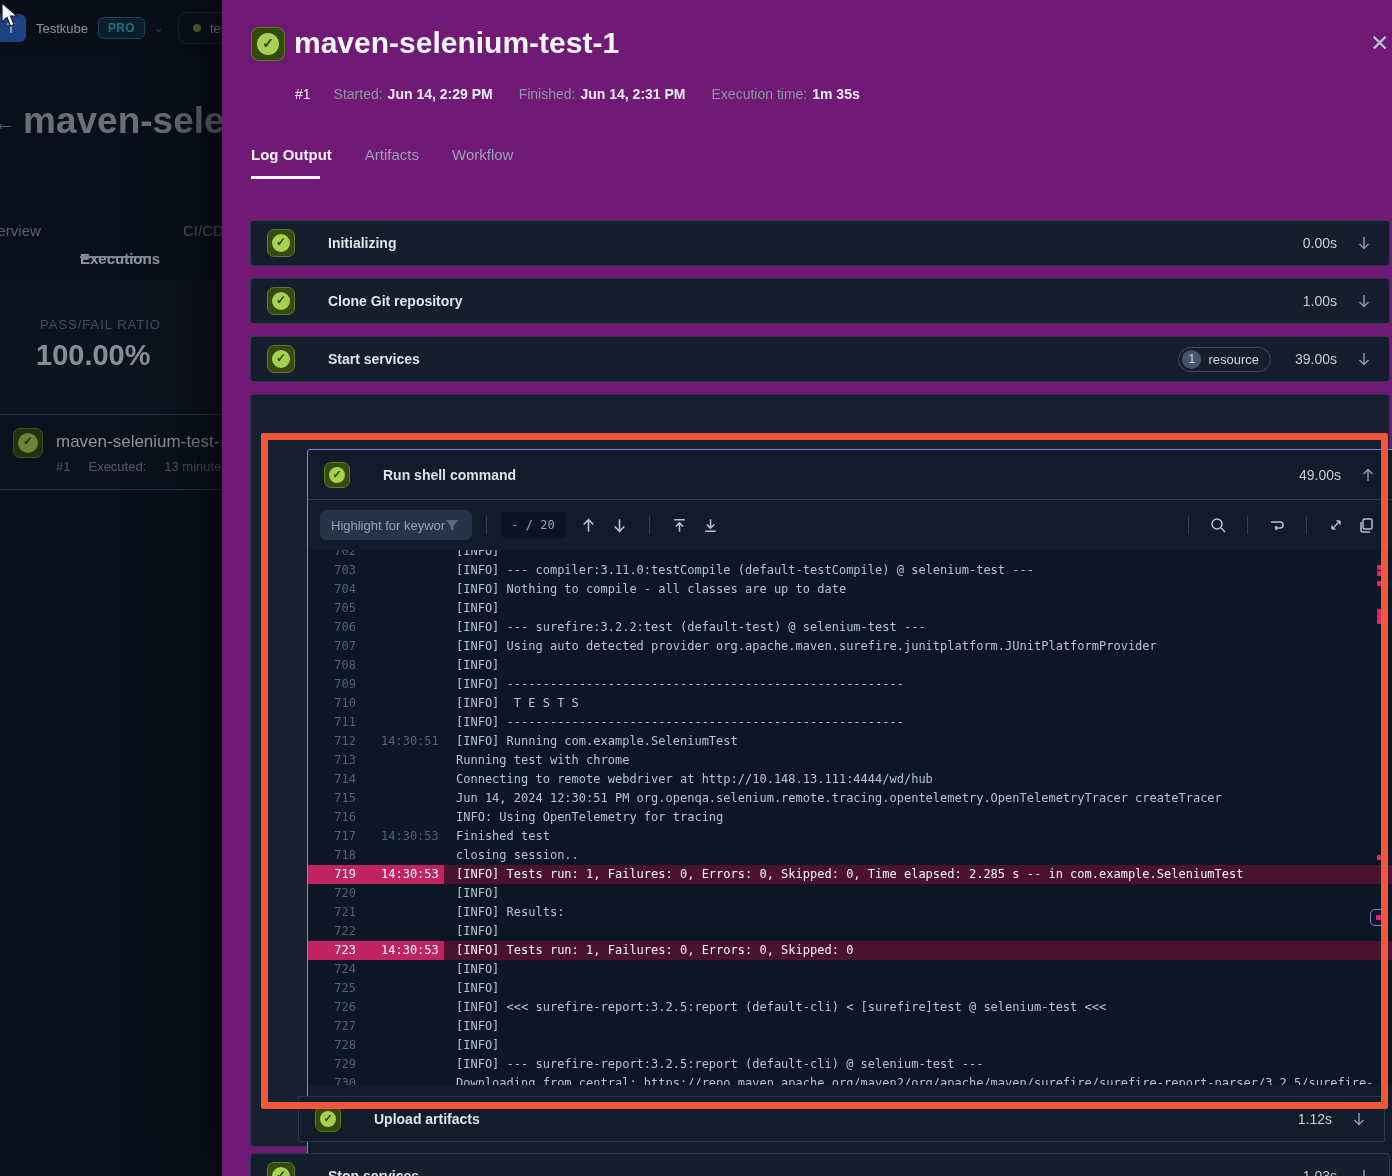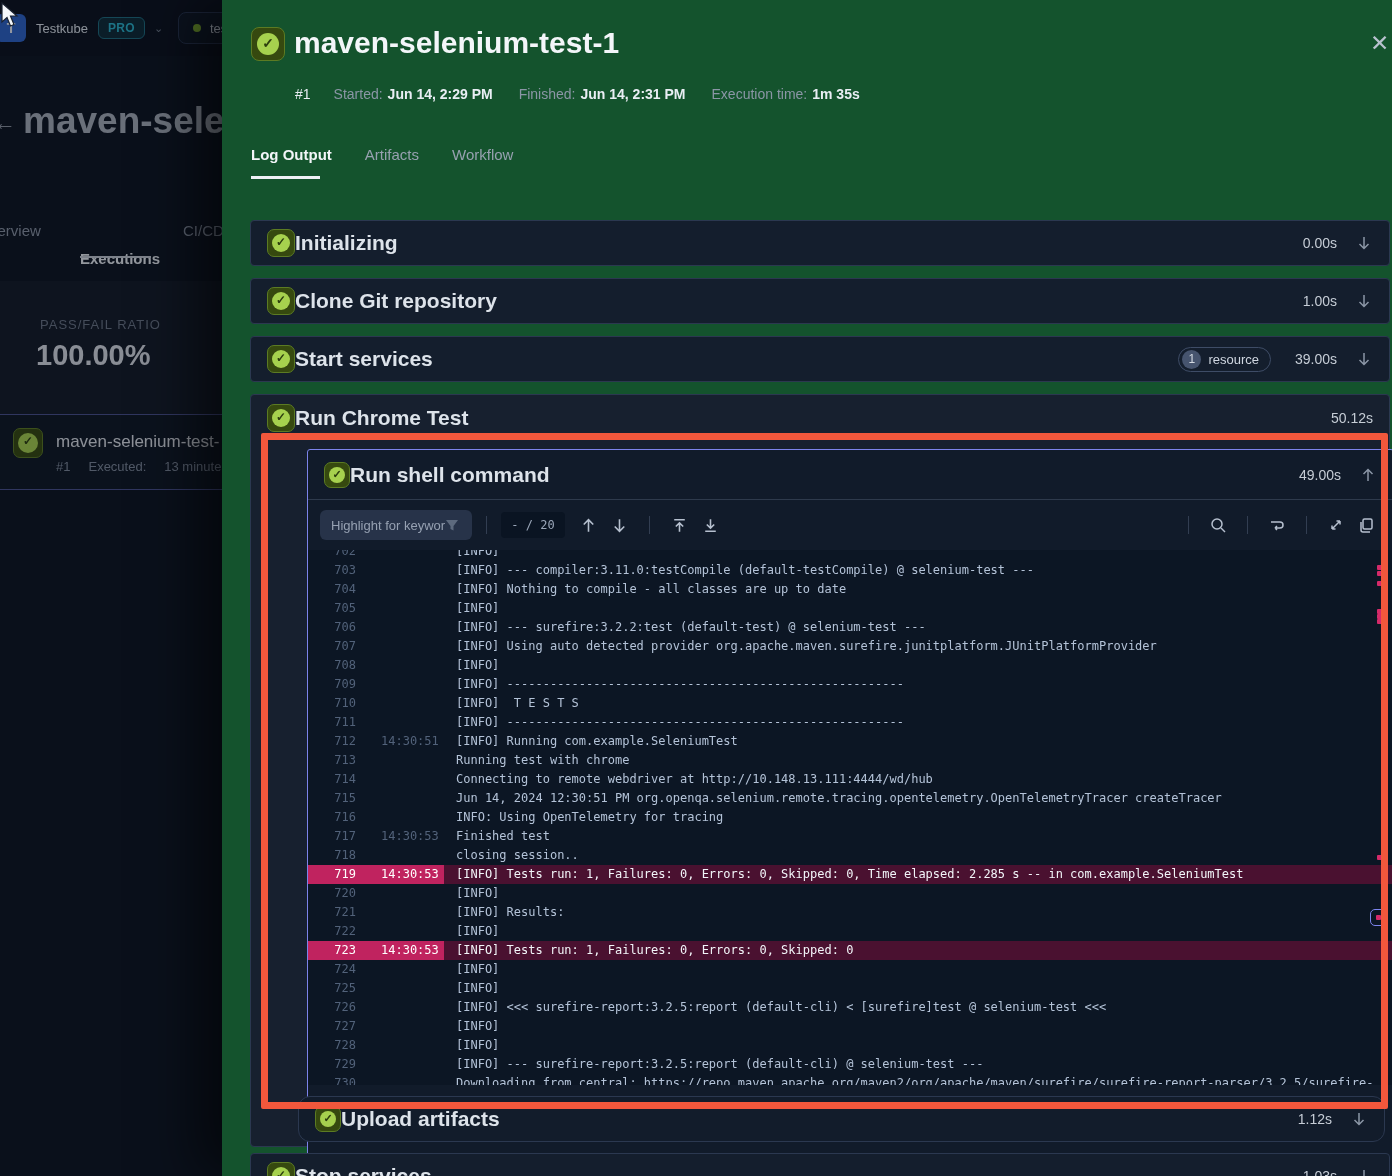--- a/index.html
+++ b/index.html
@@ -34,37 +34,37 @@
   .dim { position:absolute; left:0; top:0; width:222px; height:1176px; background:rgba(8,11,18,.38); z-index:5; }
 
   
   .check { position:relative; width:28px; height:28px; background:#36490f; border:1.5px solid #5c7b23; border-radius:7px; flex:none; }
   .check::before { content:"✓"; position:absolute; left:4px; top:4px; right:4px; bottom:4px; background:#a6d14e; border-radius:50%; color:#2c3e0e; font-weight:bold; font-size:12px; line-height:17px; text-align:center; }
   .check.lg { width:34px; height:34px; border-radius:8px; }
   .check.lg::before { left:5px; top:5px; right:5px; bottom:5px; line-height:21px; font-size:14px; }
   .check.sm { width:30px; height:30px; }
 
   
-  .drawer { position:absolute; left:222px; top:0; width:1170px; height:1176px; background:#14532d; z-index:10; box-shadow:-26px 0 50px rgba(0,0,0,.55); }
+  .drawer { position:absolute; left:222px; top:0; width:1170px; height:1176px; background:#701a75; z-index:10; box-shadow:-26px 0 50px rgba(0,0,0,.55); }
   .dheader-icon { position:absolute; left:29px; top:27px; }
   .dtitle { position:absolute; left:72px; top:26px; color:#f3f6f9; font-size:30px; font-weight:bold; }
   .close { position:absolute; left:1148px; top:30px; color:#b9c2cf; font-size:23px; font-weight:300; cursor:default; }
   .meta { position:absolute; left:73px; top:86px; display:flex; align-items:center; font-size:14px; color:#8b96a6; }
   .meta b { color:#e9eef4; font-weight:bold; }
   .meta .mnum { color:#e9eef4; margin-right:23px; }
   .meta .mlab { margin:0 5px 0 0; }
   .meta .mgap { margin-right:26px; }
   .dtabs { position:absolute; left:29px; top:146px; display:flex; font-size:15px; }
   .dtab { color:#97a1b0; margin-right:33px; }
   .dtab.active { color:#f2f5f8; font-weight:bold; }
   .dtab-underline { position:absolute; left:29px; top:176px; width:69px; height:2.5px; background:#eef1f5; }
 
   
   .step-row { position:absolute; left:28px; width:1140px; height:46px; background:#141e2d; border:1px solid #2b3850; border-radius:4px; display:flex; align-items:center; padding:0 16px; }
-  .step-label { color:#dde3ea; font-size:21px; font-weight:bold; margin-left:0; }
+  .step-label { color:#dde3ea; font-size:14px; font-weight:bold; margin-left:33px; }
   .step-right { margin-left:auto; display:flex; align-items:center; }
   .dur { color:#c6cdd6; font-size:14px; }
   .sarrow { margin-left:18px; display:flex; }
   .sarrow svg { stroke:#8b96a6; }
   .badge-pill { display:flex; align-items:center; border:1px solid #3e4c66; border-radius:13px; height:25px; padding-right:11px; margin-right:24px; }
   .badge-count { width:19px; height:19px; margin:0 7px 0 3px; border-radius:50%; background:#46546e; color:#d4dae2; font-size:12px; display:flex; align-items:center; justify-content:center; }
   .badge-text { color:#cfd6e0; font-size:13px; }
 
   .group { position:absolute; left:28px; top:394px; width:1140px; height:753px; background:#17202f; border:1px solid #2b3850; border-radius:4px; }
   .group-header { position:absolute; left:0; top:0; width:100%; height:46px; display:flex; align-items:center; padding:0 16px; }
@@ -93,21 +93,21 @@
   .tx { padding-left:12px; color:#b4c3d8; }
   .log-row.hl .gut { background:#c0235f; }
   .log-row.hl .ln, .log-row.hl .ts { color:#ffffff; }
   .log-row.hl { background:#4a1130; }
   .log-row.hl .tx { color:#f2f5f9; }
   .markcol { position:absolute; right:0; top:0; width:25px; height:100%; }
   .mark { position:absolute; left:9px; width:5px; height:5px; border-radius:1px; background:#d62a6a; }
   .curmark { position:absolute; left:2px; width:17px; height:17px; border:1.5px solid #7d85ee; border-radius:5px; }
   .curmark::before { content:""; position:absolute; left:5px; top:5px; width:5px; height:5px; border-radius:1px; background:#d62a6a; }
 
-  .substep { position:absolute; left:47px; top:701px; width:1087px; height:46px; background:#121c2b; border:1px solid #2b3850; border-radius:12px; display:flex; align-items:center; padding:0 16px; }
+  .substep { position:absolute; left:47px; top:701px; width:1087px; height:46px; background:#121c2b; border:1px solid #2b3850; border-radius:0; display:flex; align-items:center; padding:0 16px; }
   .substep .check { width:26px; height:26px; }
   .substep .check::before { line-height:15px; font-size:11px; }
 
   
   .annotation { position:absolute; left:261px; top:433px; width:1127px; height:676px; border:7px solid #f2573c; border-radius:2px; z-index:50; pointer-events:none; }
   .cursor { position:absolute; left:0px; top:2px; z-index:60; }
 </style>
 </head>
 <body>
 
@@ -205,27 +205,20 @@
         <span class="dur">39.00s</span>
         <span class="sarrow">
             <svg width="18" height="18" viewBox="0 0 18 18" fill="none" stroke-width="1.5">
               <path d="M9 3v11M4.5 10l4.5 4.5L13.5 10"></path>
             </svg>
           </span>
       </div>
     </div>
 
     <div class="group">
-      <div class="group-header">
-        <div class="check"></div>
-        <div class="step-label">Run Chrome Test</div>
-        <div class="step-right">
-          <span class="dur">50.12s</span>
-        </div>
-      </div>
 
       <div class="panel">
         <div class="subheader">
           <div class="check"></div>
           <div class="step-label">Run shell command</div>
           <div class="step-right">
             <span class="dur">49.00s</span>
             <span class="sarrow">
                 <svg width="18" height="18" viewBox="0 0 18 18" fill="none" stroke-width="1.5">
                   <path d="M9 15V4M4.5 8L9 3.5 13.5 8"></path>

